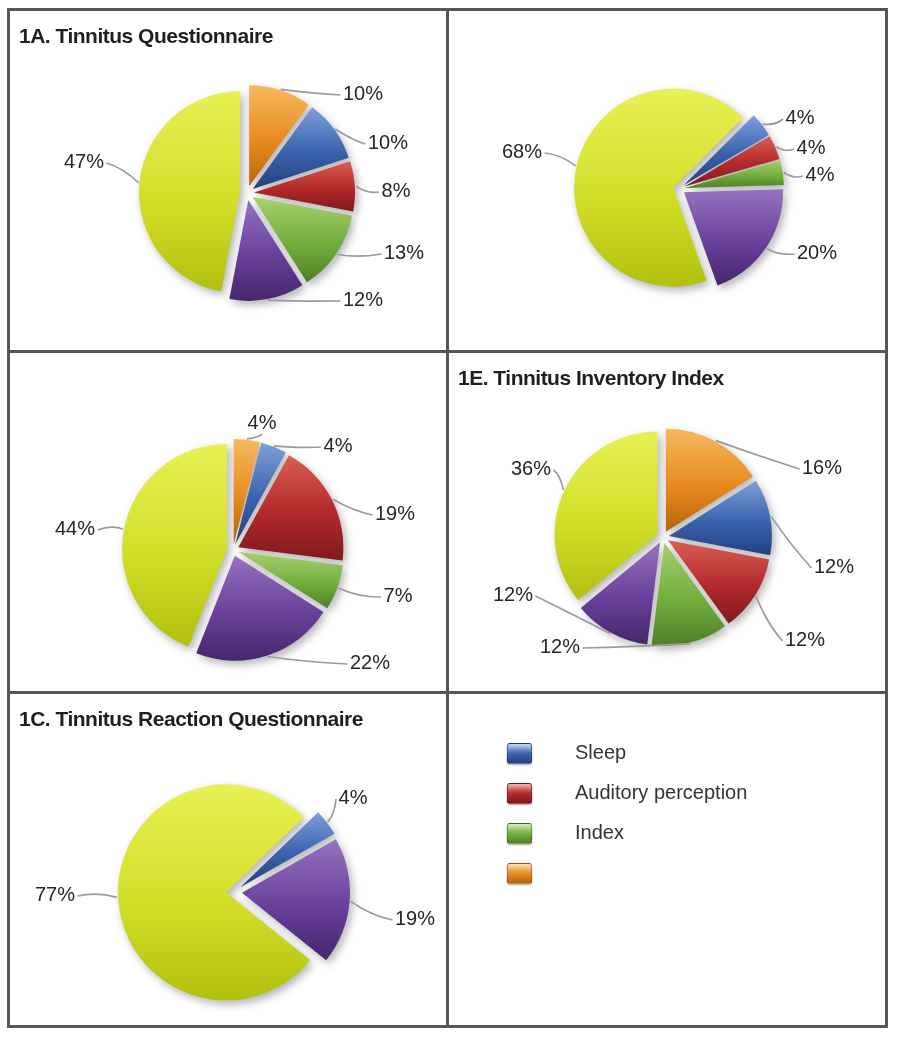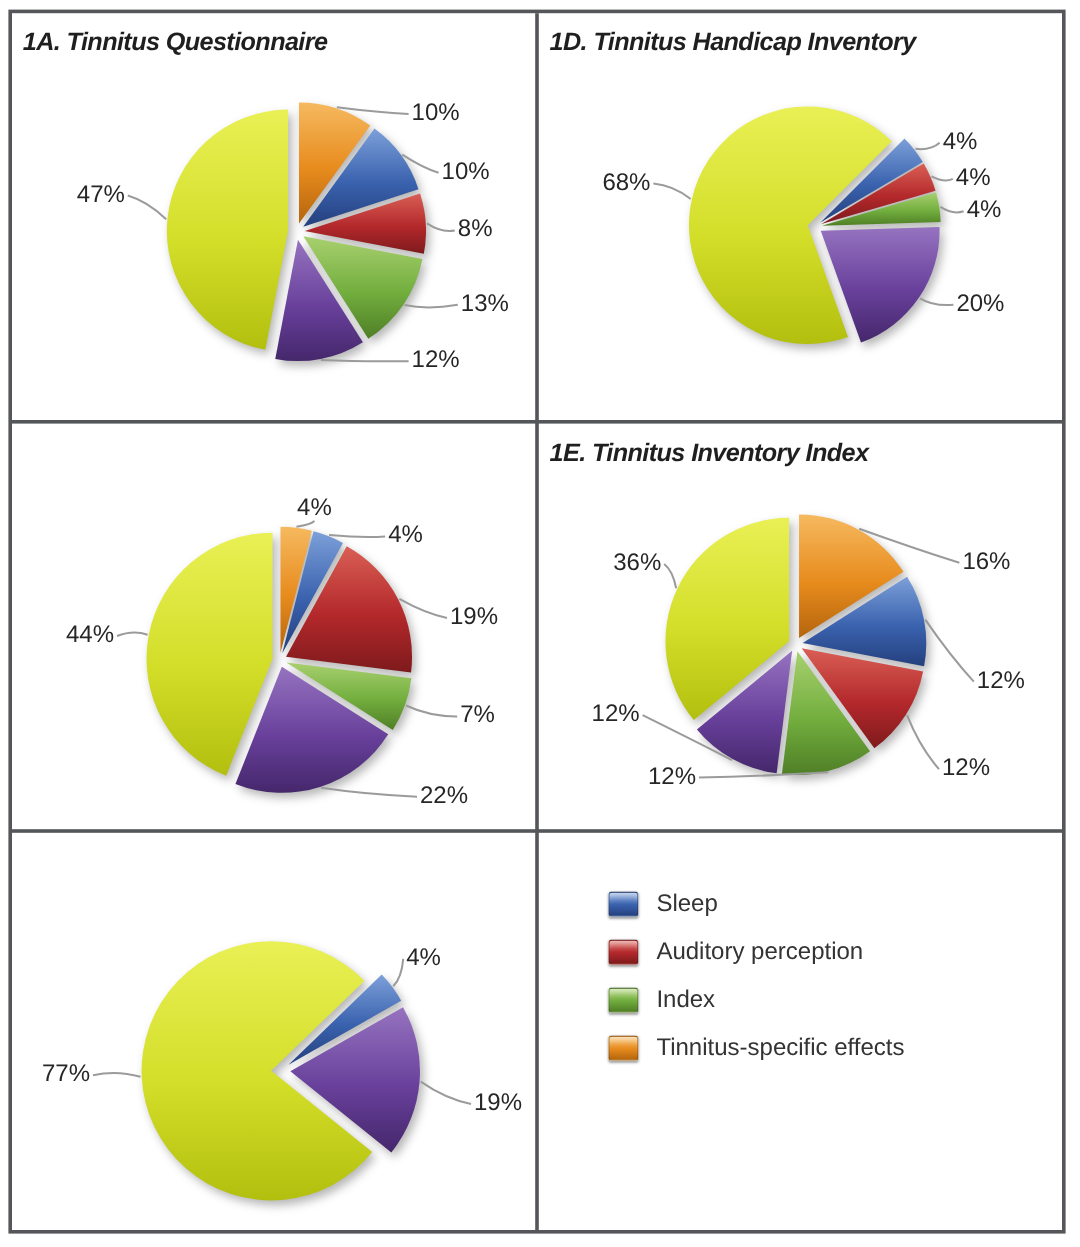--- a/index.html
+++ b/index.html
@@ -11,27 +11,27 @@
   .hdiv-1{position:absolute;left:0;top:339px;width:100%;height:3px;background:#55565a;}
   .hdiv-2{position:absolute;left:0;top:680px;width:100%;height:3px;background:#55565a;}
   .cell{position:absolute;overflow:visible;}
   .c0{left:0;top:0;width:436px;height:339px;}
   .c1{left:439px;top:0;width:436px;height:339px;}
   .c2{left:0;top:342px;width:436px;height:338px;}
   .c3{left:439px;top:342px;width:436px;height:338px;}
   .c4{left:0;top:683px;width:436px;height:331px;}
   .c5{left:439px;top:683px;width:436px;height:331px;}
   .panel-title{position:absolute;left:9px;top:13px;margin:0;
-               font-size:21px;font-weight:700;letter-spacing:-0.5px;color:#1f1f1f;white-space:nowrap;font-style:italic;}
+               font-size:21px;font-weight:700;letter-spacing:-0.5px;color:#1f1f1f;white-space:nowrap;}
   .pie-svg{position:absolute;left:0;top:0;overflow:visible;}
   .pie{filter:drop-shadow(3px 4px 4px rgba(90,90,90,0.45));}
   .leader{fill:none;stroke:#9b9b9b;stroke-width:1.7px;}
   .pct{font-size:20px;fill:#262626;}
   .legend-box{position:absolute;left:58px;top:48px;}
-  .lrow{display:flex;align-items:center;height:22px;margin-bottom:18px;}
+  .lrow{display:flex;align-items:flex-end;height:22px;margin-bottom:18px;gap:28px;}
   .chip{display:inline-block;width:25px;height:21px;border-radius:3px;margin-right:15px;
         border:1px solid rgba(0,0,0,0.22);box-sizing:border-box;
         box-shadow:inset 0 8px 6px -5px rgba(255,255,255,0.65), 0 1px 2px rgba(0,0,0,0.35);}
   .llabel{font-size:20px;color:#333333;white-space:nowrap;}
 </style>
 </head>
 <body>
 
 <div class="figure">
   <div class="grid">
@@ -141,21 +141,20 @@
             <path d="M 327.281990322502 135.90232359271323 Q 338.1267346144249 141.53993492477653 345 138" class="leader"></path>
             <text x="362" y="136" dy="0.35em" text-anchor="middle" class="pct">4%</text>
             <path d="M 334.6949641030846 161.41794670573552 Q 345.1296543767435 168.14741505584345 354 165" class="leader"></path>
             <text x="371" y="163" dy="0.35em" text-anchor="middle" class="pct">4%</text>
             <path d="M 317.67054087310356 237.58083805232582 Q 328.7748535472912 244.4258218975357 345.5 243" class="leader"></path>
             <text x="368" y="241" dy="0.35em" text-anchor="middle" class="pct">20%</text>
             <path d="M 126.55282323449278 154.87681641196644 Q 112.11712782422912 143.55882439628948 95.5 142" class="leader"></path>
             <text x="73" y="140" dy="0.35em" text-anchor="middle" class="pct">68%</text>
           </g>
         </svg>
-      <h2 class="panel-title">1D. Tinnitus Handicap Inventory</h2>
     </div>
 
     <div class="cell c2">
       <svg class="pie-svg" width="436" height="338">
           <defs>
             <linearGradient id="g-1B-tinnitus_specific_effects" x1="0" y1="0" x2="0" y2="1">
               <stop offset="0%" stop-color="#f6b95f"></stop>
               <stop offset="55%" stop-color="#e78b1d"></stop>
               <stop offset="100%" stop-color="#b5650d"></stop>
             </linearGradient>
@@ -296,36 +295,36 @@
           </g>
           <g>
             <path d="M 317.6855704010018 127.91423897367646 Q 324.83790319307883 120.46077634158189 326 105" class="leader"></path>
             <text x="343" y="103" dy="0.35em" text-anchor="middle" class="pct">4%</text>
             <path d="M 340.6231287793809 207.3832741464765 Q 361.1605697680462 221.6755314655195 382.5 226" class="leader"></path>
             <text x="405" y="224" dy="0.35em" text-anchor="middle" class="pct">19%</text>
             <path d="M 107.12044333448638 203.3074696111228 Q 87.0834067265969 197.65888195660781 67.5 202" class="leader"></path>
             <text x="45" y="200" dy="0.35em" text-anchor="middle" class="pct">77%</text>
           </g>
         </svg>
+      <h2 class="panel-title">1C. Tinnitus Reaction Questionnaire</h2>
     </div>
 
     <div class="cell c5">
       <div class="legend-box">
           <div class="lrow">
             <span class="chip" style="background: linear-gradient(rgb(125, 160, 217) 0%, rgb(58, 98, 174) 52%, rgb(36, 64, 126) 100%);"></span>
             <span class="llabel">Sleep</span>
           </div>
           <div class="lrow">
             <span class="chip" style="background: linear-gradient(rgb(217, 95, 85) 0%, rgb(179, 40, 43) 52%, rgb(126, 26, 28) 100%);"></span>
             <span class="llabel">Auditory perception</span>
           </div>
           <div class="lrow">
             <span class="chip" style="background: linear-gradient(rgb(168, 208, 110) 0%, rgb(114, 174, 62) 52%, rgb(79, 127, 38) 100%);"></span>
             <span class="llabel">Index</span>
           </div>
           <div class="lrow">
             <span class="chip" style="background: linear-gradient(rgb(246, 185, 95) 0%, rgb(231, 139, 29) 52%, rgb(181, 101, 13) 100%);"></span>
-            <span class="llabel">Tinnitus-specific effects</span>
           </div>
         </div>
     </div>
   </div>
 </div>
 
 </body></html>

